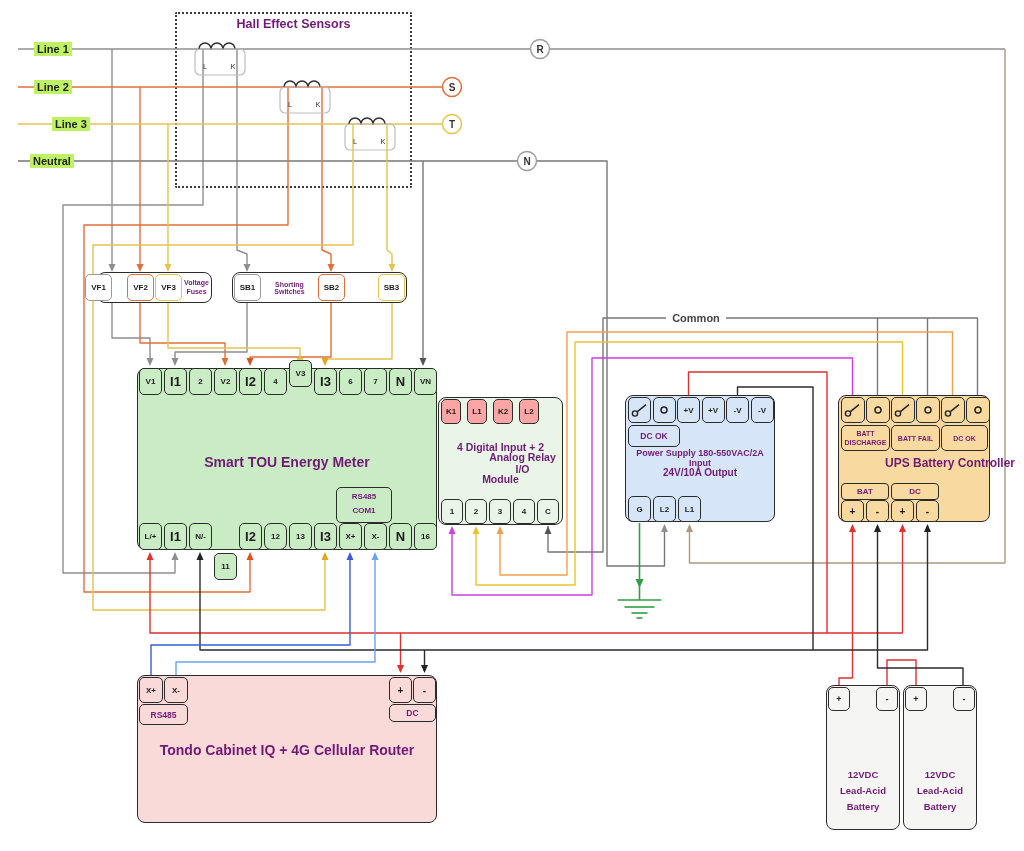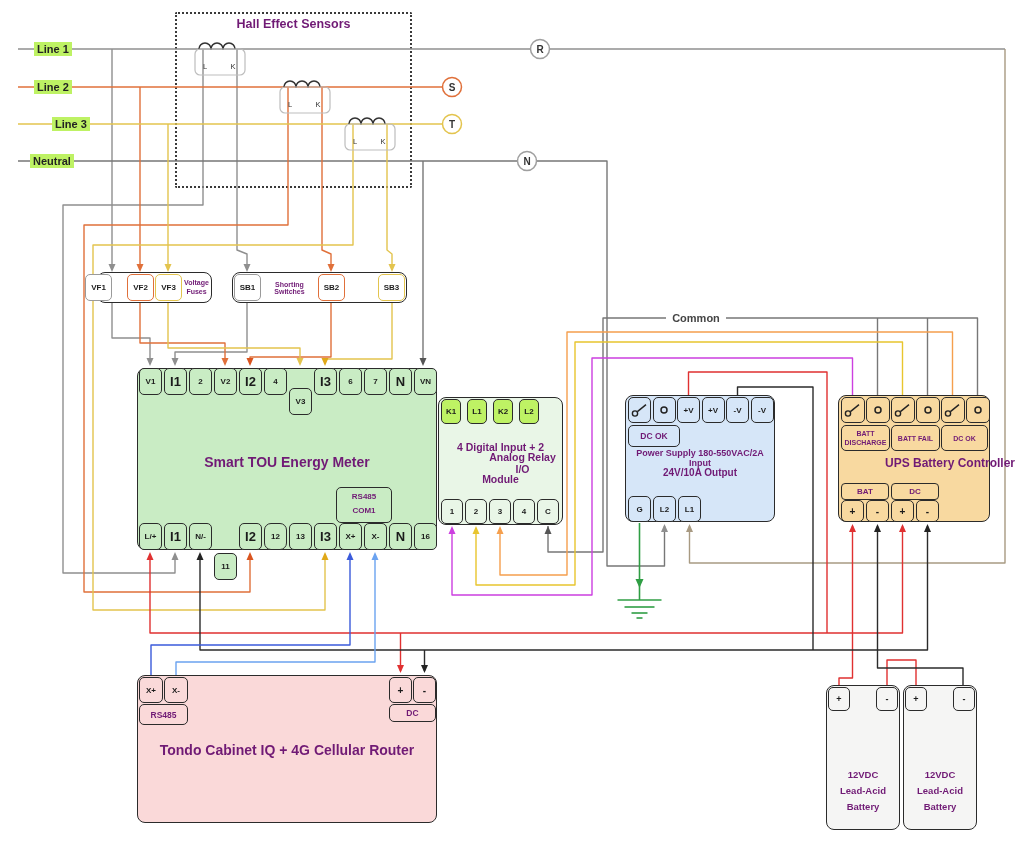--- a/index.html
+++ b/index.html
@@ -4,21 +4,21 @@
 <style>
   html,body{margin:0;padding:0;background:#fff;font-family:"Liberation Sans",sans-serif;}
   #canvas{position:relative;width:1024px;height:851px;background:#fff;overflow:hidden;}
   .abs{position:absolute;box-sizing:border-box;}
   svg.layer{position:absolute;left:0;top:0;pointer-events:none;}
   .box{position:absolute;box-sizing:border-box;border:1.6px solid #2b2b2b;border-radius:8px;}
   .cell{position:absolute;box-sizing:border-box;border:1.5px solid #2b2b2b;border-radius:5px;
         display:flex;align-items:center;justify-content:center;font-size:8px;font-weight:600;color:#1b1b1b;}
   .big{font-size:13px;}
   .mcell{width:23px;height:27px;background:#c9ecc4;}
-  .iocell{width:20px;height:25px;background:#bef264;}
+  .iocell{width:20px;height:25px;background:#fca5a5;}
   .iocell2{width:22px;height:25px;background:#e9f6e7;}
   .pcell{width:23px;height:26px;background:#d6e6f8;}
   .ucell{width:23.5px;height:26px;background:#f8d9a0;}
   .ubot{width:23px;height:22px;background:#f8d9a0;font-size:10px;}
   .rcell{width:24px;height:26px;background:#fad9d9;}
   .rcell2{width:23px;height:26px;background:#fad9d9;font-size:10px;}
   .bcell{width:22px;height:24px;background:#f5f5f4;font-size:9px;}
   .fcell{width:27px;height:27px;background:#fff;}
   .lbl{position:absolute;box-sizing:border-box;display:flex;align-items:center;justify-content:center;
        text-align:center;color:#701a75;}
@@ -194,21 +194,21 @@
   <div class="cell fcell" style="left:378px;top:274px;border-color:#e3c44e;">SB3</div>
 
   <div class="box" style="left:137px;top:368px;width:300px;height:182px;background:#c9ecc4;"></div>
 
   <div class="cell mcell" style="left:139px;top:368px;">V1</div>
   <div class="cell mcell big" style="left:164px;top:368px;">I1</div>
   <div class="cell mcell" style="left:189px;top:368px;">2</div>
   <div class="cell mcell" style="left:214px;top:368px;">V2</div>
   <div class="cell mcell big" style="left:239px;top:368px;">I2</div>
   <div class="cell mcell" style="left:264px;top:368px;">4</div>
-  <div class="cell mcell" style="left:289px;top:388px;">V3</div>
+  <div class="cell mcell" style="left:289px;top:360px;">V3</div>
   <div class="cell mcell big" style="left:314px;top:368px;">I3</div>
   <div class="cell mcell" style="left:339px;top:368px;">6</div>
   <div class="cell mcell" style="left:364px;top:368px;">7</div>
   <div class="cell mcell big" style="left:389px;top:368px;">N</div>
   <div class="cell mcell" style="left:414px;top:368px;">VN</div>
 
   <div class="lbl title" style="left:137px;top:452px;width:300px;height:20px;font-size:14px;">Smart TOU Energy Meter</div>
   <div class="box" style="left:336px;top:487px;width:56px;height:36px;background:#c9ecc4;border-width:1.5px;border-radius:5px;"></div>
   <div class="lbl" style="left:336px;top:490px;width:56px;height:12px;font-size:8px;font-weight:700;">RS485</div>
   <div class="lbl" style="left:336px;top:504px;width:56px;height:12px;font-size:8px;font-weight:700;">COM1</div>

